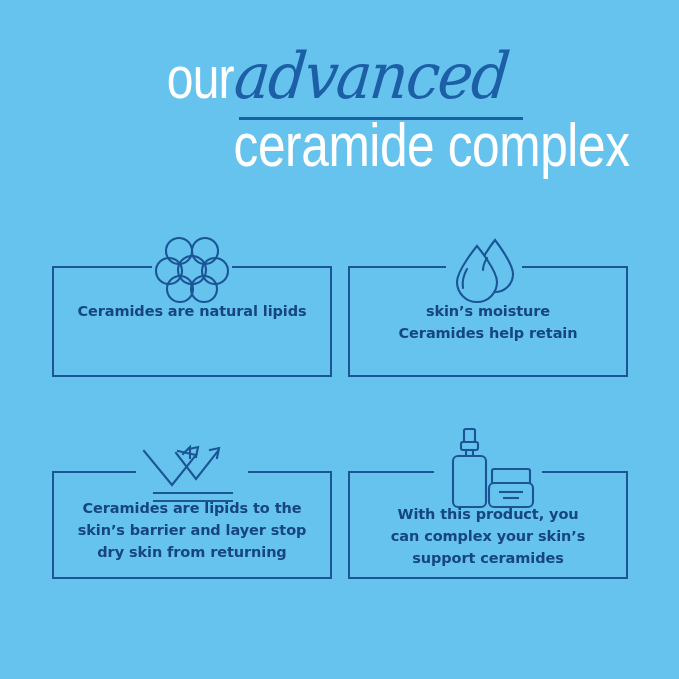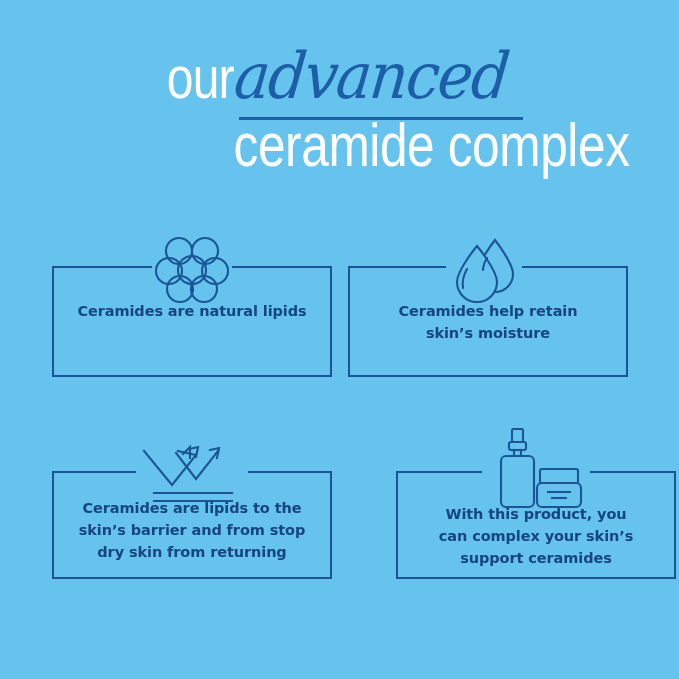--- a/index.html
+++ b/index.html
@@ -132,21 +132,21 @@
     line-height: 1.52;
     text-align: center;
     letter-spacing: -0.1px;
   }
   .card-text div { white-space: nowrap; }
 
   
   #card-lipids      { left: 52px;  top: 232px; width: 280px; height: 145px; }
   #card-moisture    { left: 348px; top: 232px; width: 280px; height: 145px; }
   #card-barrier     { left: 52px;  top: 437px; width: 280px; height: 142px; }
-  #card-product     { left: 348px; top: 425px; width: 280px; height: 154px; margin-left: 48px; }
+  #card-product     { left: 348px; top: 425px; width: 280px; height: 154px; }
 
   #card-lipids   .card-icon   { left: 86px;  width: 108px; }
   #card-lipids   .box-gap     { left: 100px; width: 80px; }
   #card-lipids   .card-text   { top: 68px; }
 
   #card-moisture .card-icon   { left: 84px;  width: 108px; }
   #card-moisture .box-gap     { left: 98px;  width: 76px; }
   #card-moisture .card-text   { top: 68px; }
 
   #card-barrier  .card-icon   { left: 78px;  width: 124px; height: 60px; top: 6px;}
@@ -199,43 +199,43 @@
   <div class="box-gap"></div>
   <div class="card-icon">
     <svg width="70" height="68" viewBox="0 0 70 68" fill="none" stroke="#1b5596" stroke-width="2.1">
       <path d="M44 4 C44 4 62 27 62 38 A18 18 0 0 1 26 38 C26 27 44 4 44 4 Z"></path>
       <path d="M26 10 C26 10 46 34 46 46 A20 20 0 0 1 6 46 C6 34 26 10 26 10 Z" fill="#65c3ee"></path>
       <path d="M16 33 C12 40 11 46 12 52" stroke-linecap="round"></path>
       <path d="M36 22 C33 27 32 31 32 34" stroke-linecap="round"></path>
     </svg>
   </div>
   <div class="card-text">
+    <div>skin’s moisture</div>
     <div>Ceramides help retain</div>
-    <div>skin’s moisture</div>
   </div>
 </div>
 
 <div class="card" id="card-barrier">
   <div class="card-box"></div>
   <div class="box-gap"></div>
   <div class="card-icon">
     <svg width="104" height="58" viewBox="0 0 104 58" fill="none" stroke="#1b5596" stroke-width="2.1" stroke-linecap="square">
       <path d="M4 6 L32 40 L56 10"></path>
       <path d="M43 9 L50 2 L50 13" fill="none"></path>
       <path d="M38 6 L56 10"></path>
       <path d="M36 8 L56 34 L78 6"></path>
       <path d="M70 5 L79 3 L77 13"></path>
       <path d="M49 4 L58 2 L56 12"></path>
       <line x1="14" y1="48" x2="92" y2="48"></line>
       <line x1="14" y1="56" x2="92" y2="56"></line>
     </svg>
   </div>
   <div class="card-text">
     <div>Ceramides are lipids to the</div>
-    <div>skin’s barrier and from stop</div>
+    <div>skin’s barrier and layer stop</div>
     <div>dry skin from returning</div>
   </div>
 </div>
 
 <div class="card" id="card-product">
   <div class="card-box"></div>
   <div class="box-gap"></div>
   <div class="card-icon">
     <svg width="102" height="82" viewBox="0 0 102 82" fill="none" stroke="#1b5596" stroke-width="2.1">
 

